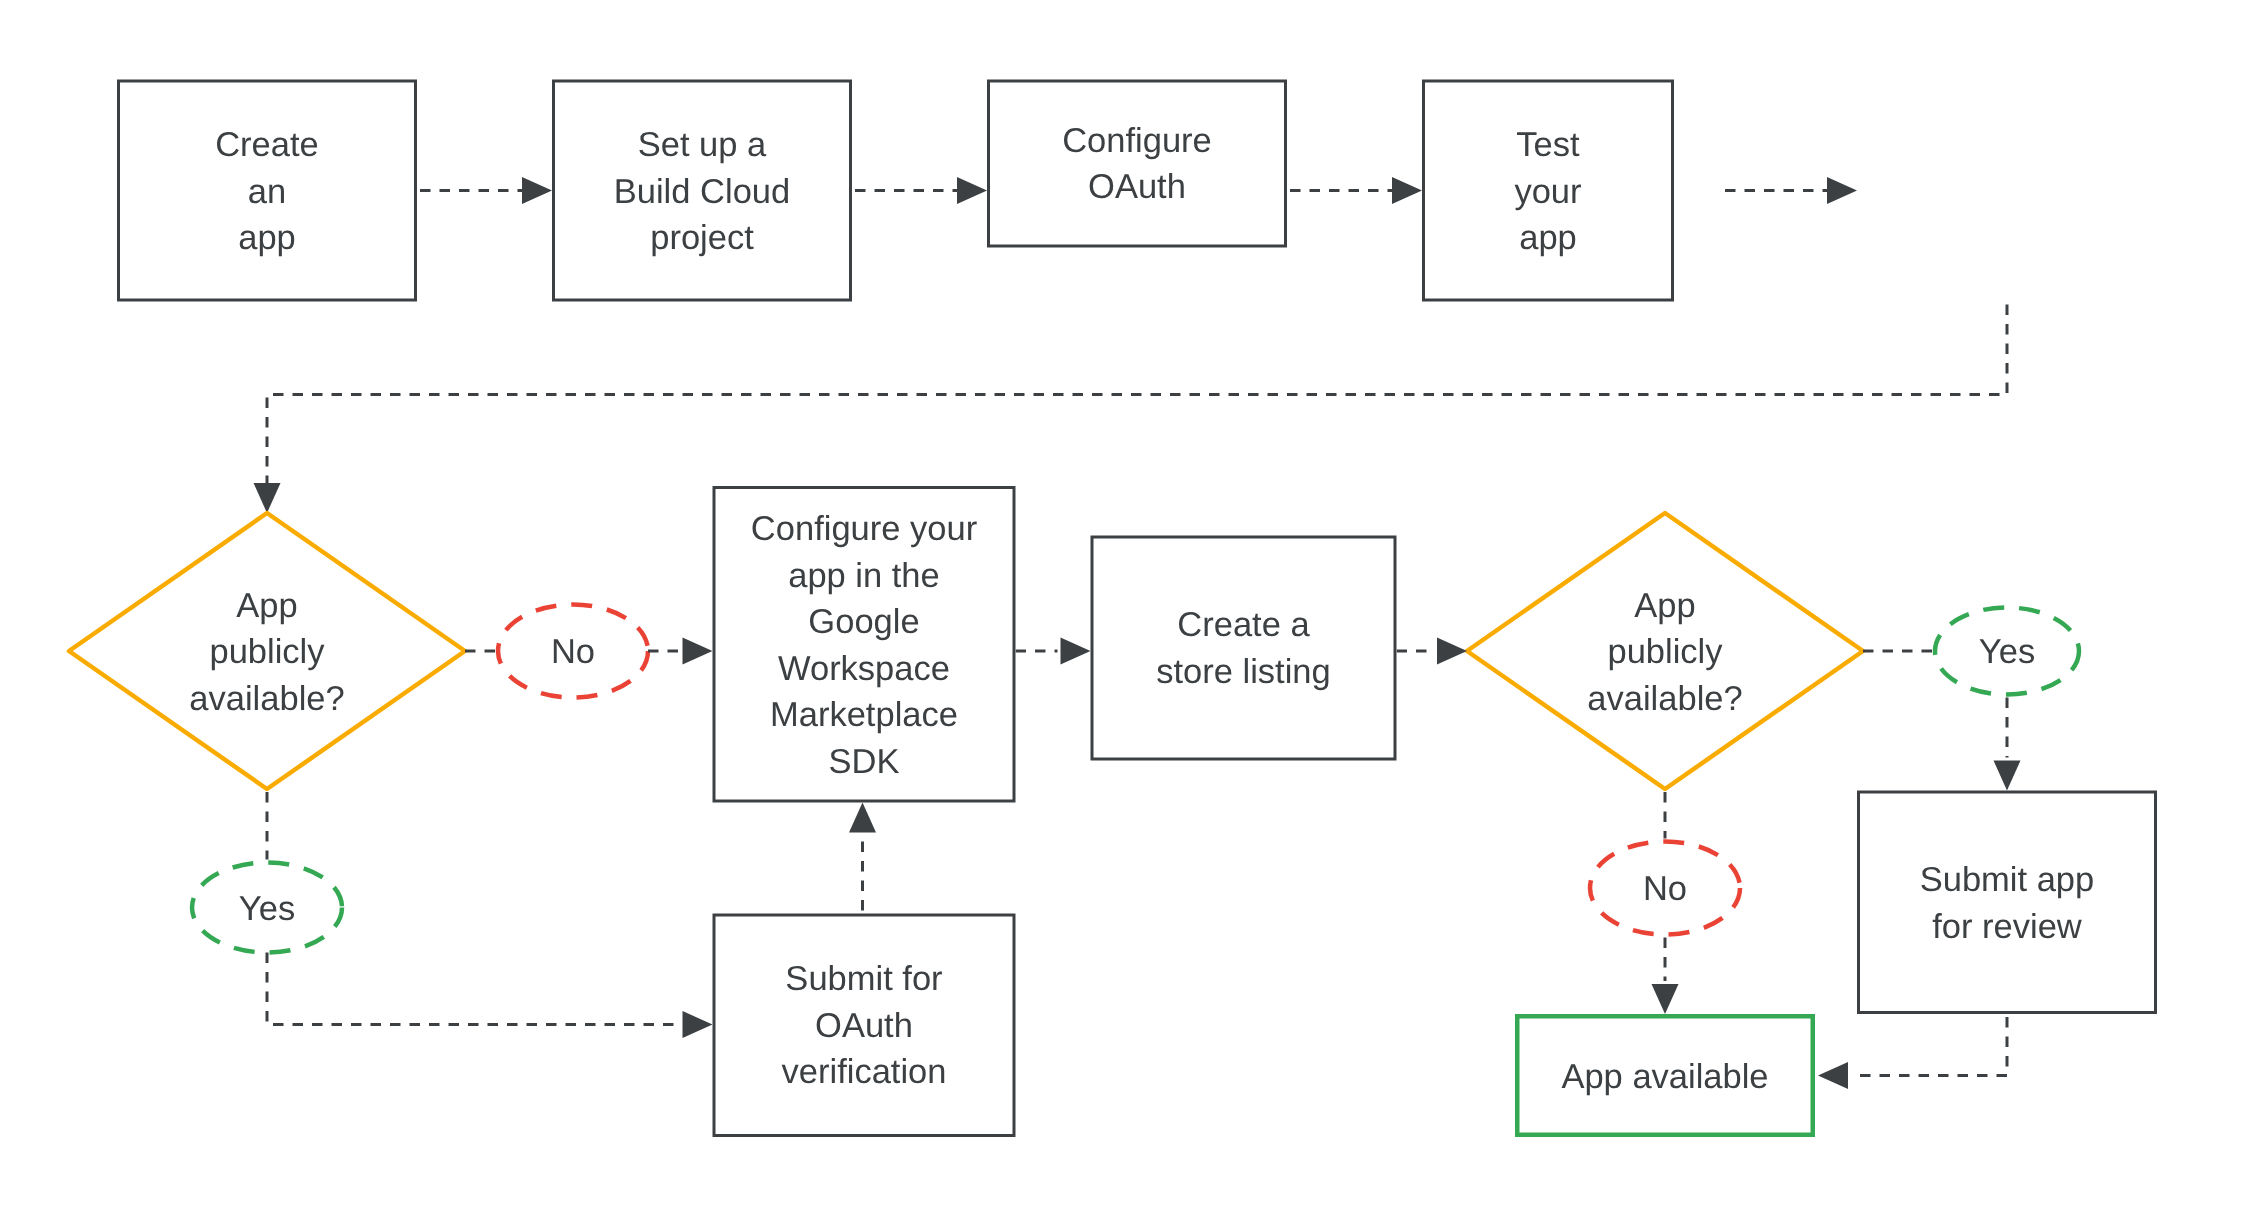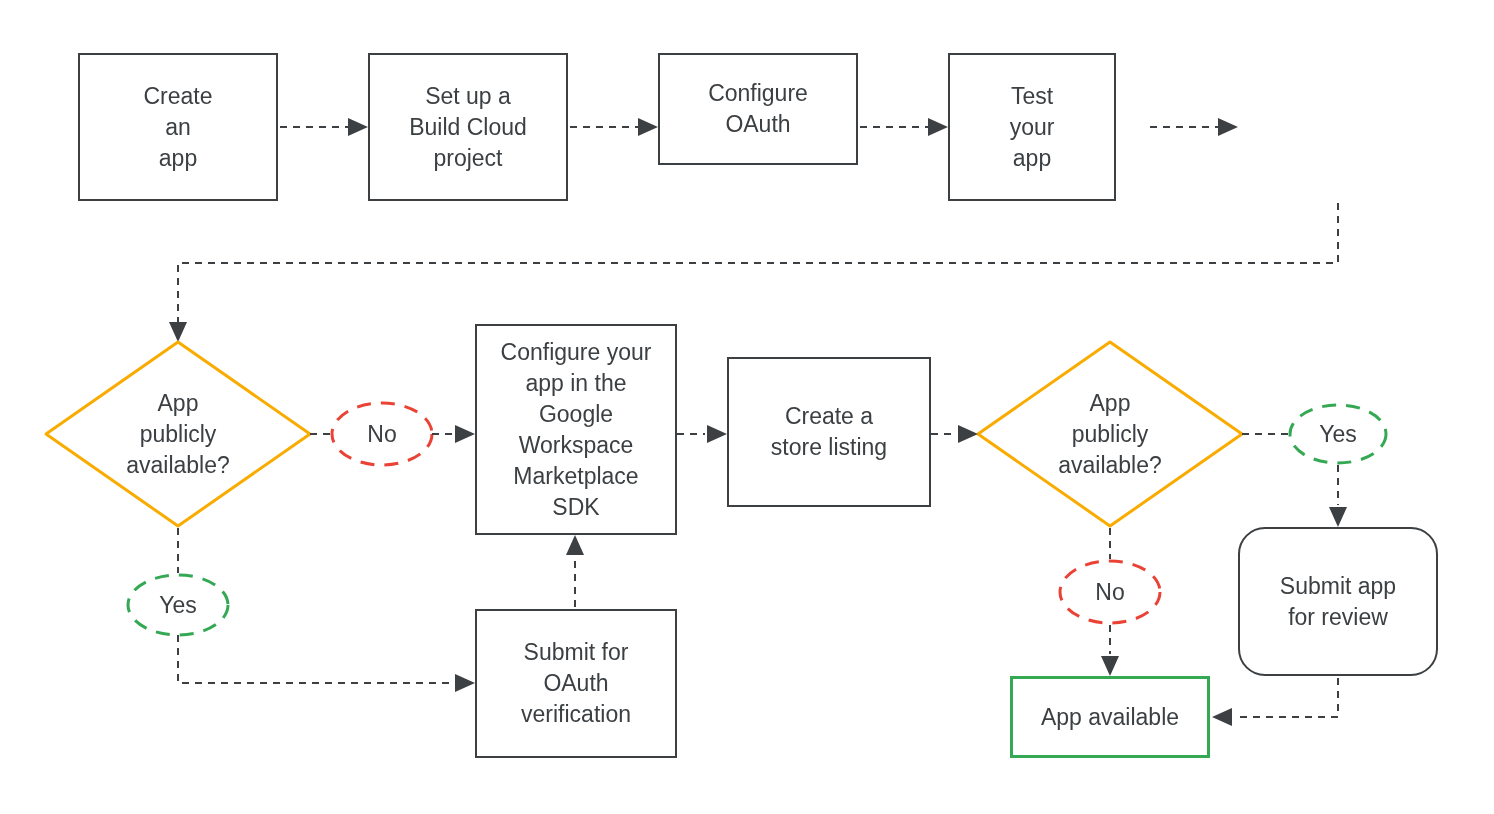--- a/index.html
+++ b/index.html
@@ -130,21 +130,21 @@
 app in the
 Google
 Workspace
 Marketplace
 SDK</span>
   </div>
   <div class="node" style="left:727px;top:357px;width:204px;height:150px;">
     <span class="node-label">Create a
 store listing</span>
   </div>
-  <div class="node" style="left:1238px;top:527px;width:200px;height:149px;border-radius:27px;">
+  <div class="node" style="left:1238px;top:527px;width:200px;height:149px;">
     <span class="node-label">Submit app
 for review</span>
   </div>
   <div class="node" style="left:475px;top:609px;width:202px;height:149px;">
     <span class="node-label">Submit for
 OAuth
 verification</span>
   </div>
   <div class="node published" style="left:1010px;top:676px;width:200px;height:82px;">
     <span class="node-label">App available</span>

